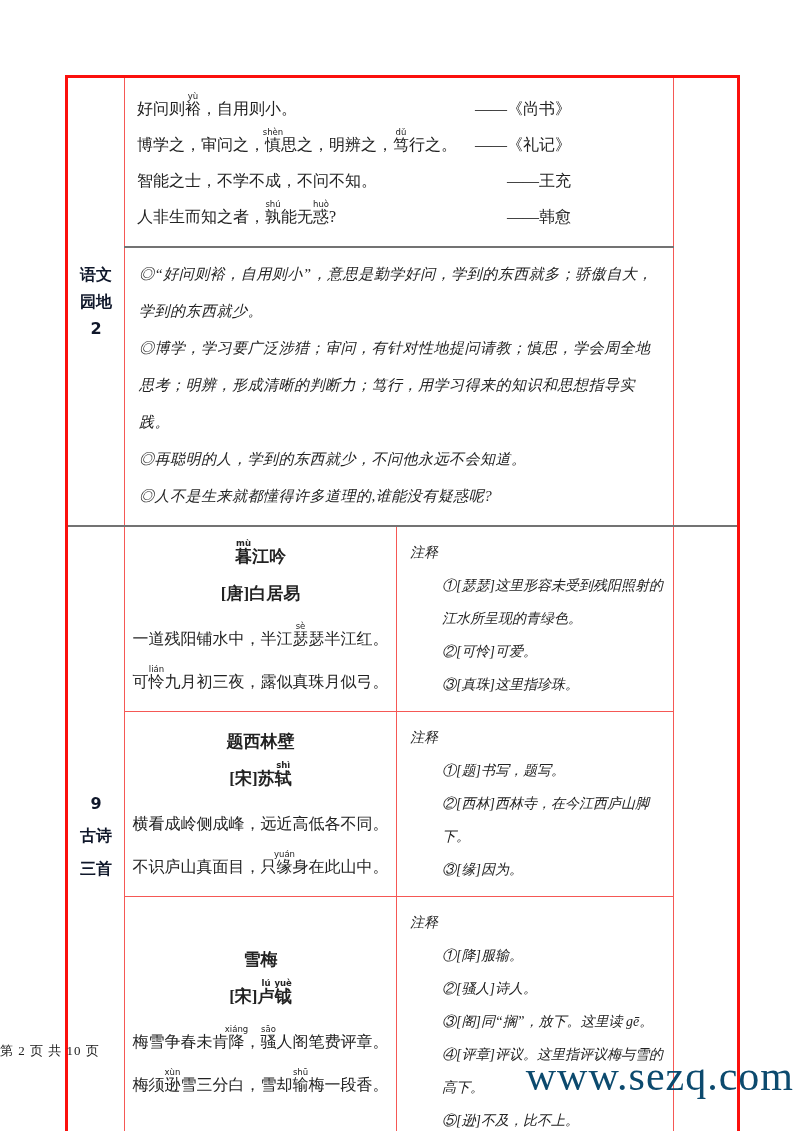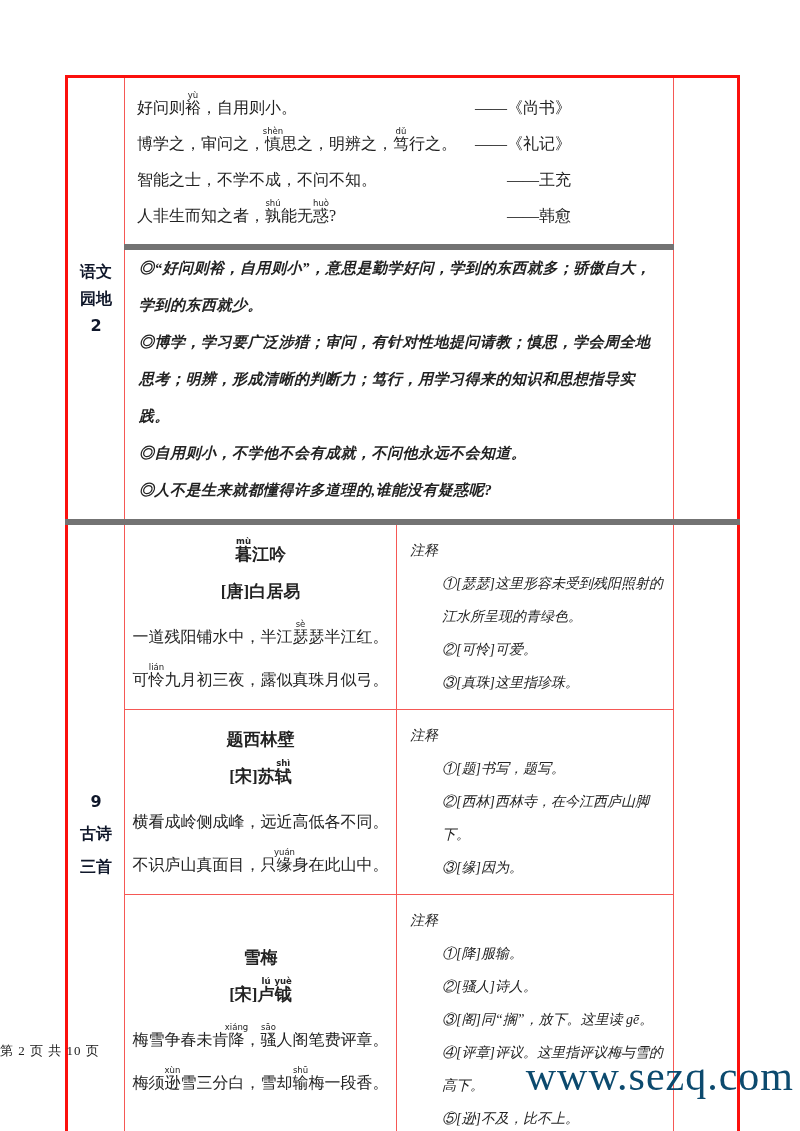--- a/index.html
+++ b/index.html
@@ -7,34 +7,34 @@
     width:800px;height:1131px;position:relative;background:#ffffff;
     font-family:"Liberation Serif", serif;color:#222;overflow:hidden;
   }
   
   table.doc{
     position:absolute;left:65px;top:75px;width:672px;height:945px;
     border-collapse:collapse;table-layout:fixed;
     border:3px solid #fb100d;
   }
   td{border:1px solid #f55855;padding:0;vertical-align:middle;}
-  td.thick-bottom{border-bottom:6px solid #737373;}
+  td.thick-bottom{border-bottom:2px solid #737373;}
   
   td.label-cell{
     text-align:center;font-family:"DejaVu Sans", sans-serif;
     font-weight:bold;font-size:16px;line-height:27px;color:#0f172a;
   }
   
   td.quotes-cell{padding:12px 14px 10px 12px;}
   .quote-row{
     display:flex;justify-content:space-between;align-items:baseline;
     line-height:36px;font-size:16px;padding-right:88px;white-space:nowrap;
   }
   
-  td.expl-cell{padding:0 14px 10px 14px;font-weight:bold;}
+  td.expl-cell{padding:8px 14px 10px 14px;}
   .expl-item{
     font-style:italic;font-size:15px;line-height:37px;margin:0;
     letter-spacing:0.5px;
   }
   
   td.poem-cell{text-align:center;padding:12px 2px;}
   .poem-title{font-weight:bold;font-size:17px;line-height:36px;white-space:nowrap;}
   .poem-author{font-weight:bold;font-size:17px;line-height:38px;white-space:nowrap;}
   .poem-line{font-size:16px;line-height:35px;white-space:nowrap;margin-top:8px;}
   
@@ -93,21 +93,21 @@
         <span>人非生而知之者，<ruby>孰<rt>shú</rt></ruby>能无<ruby>惑<rt>huò</rt></ruby>?</span>
         <span>——韩愈</span>
       </div>
     </td>
     <td class="thick-bottom" rowspan="2"></td>
   </tr>
   <tr style="height:227px">
     <td class="expl-cell thick-bottom" colspan="2">
       <p class="expl-item">◎“好问则裕，自用则小”，意思是勤学好问，学到的东西就多；骄傲自大，学到的东西就少。</p>
       <p class="expl-item">◎博学，学习要广泛涉猎；审问，有针对性地提问请教；慎思，学会周全地思考；明辨，形成清晰的判断力；笃行，用学习得来的知识和思想指导实践。</p>
-      <p class="expl-item">◎自用则小，不学他不会有成就，不问他永远不会知道。</p>
+      <p class="expl-item">◎再聪明的人，学到的东西就少，不问他永远不会知道。</p>
       <p class="expl-item">◎人不是生来就都懂得许多道理的,谁能没有疑惑呢?</p>
     </td>
   </tr>
 
   <tr style="height:163px">
     <td class="label-cell" rowspan="3">
       <div style="line-height:30px">9</div>
       <div style="line-height:33px">古诗</div>
       <div style="line-height:33px">三首</div>
     </td>

